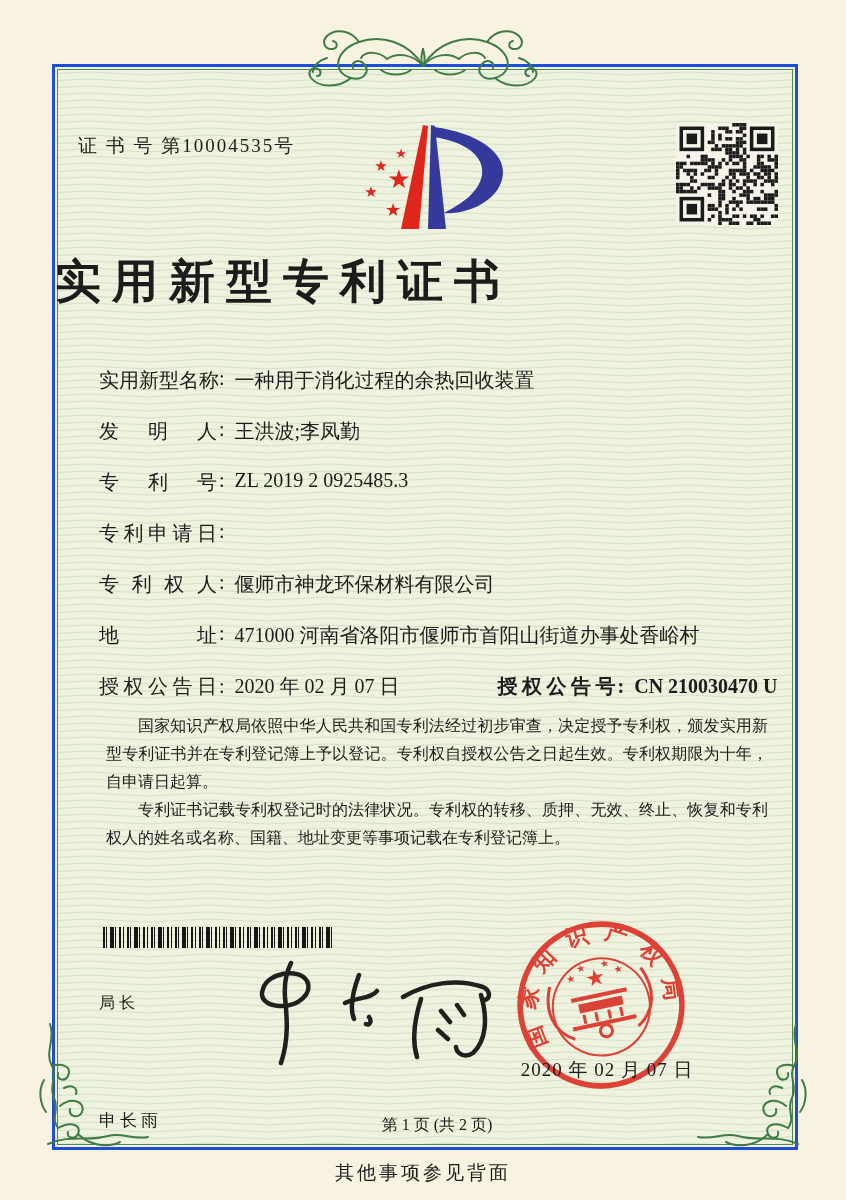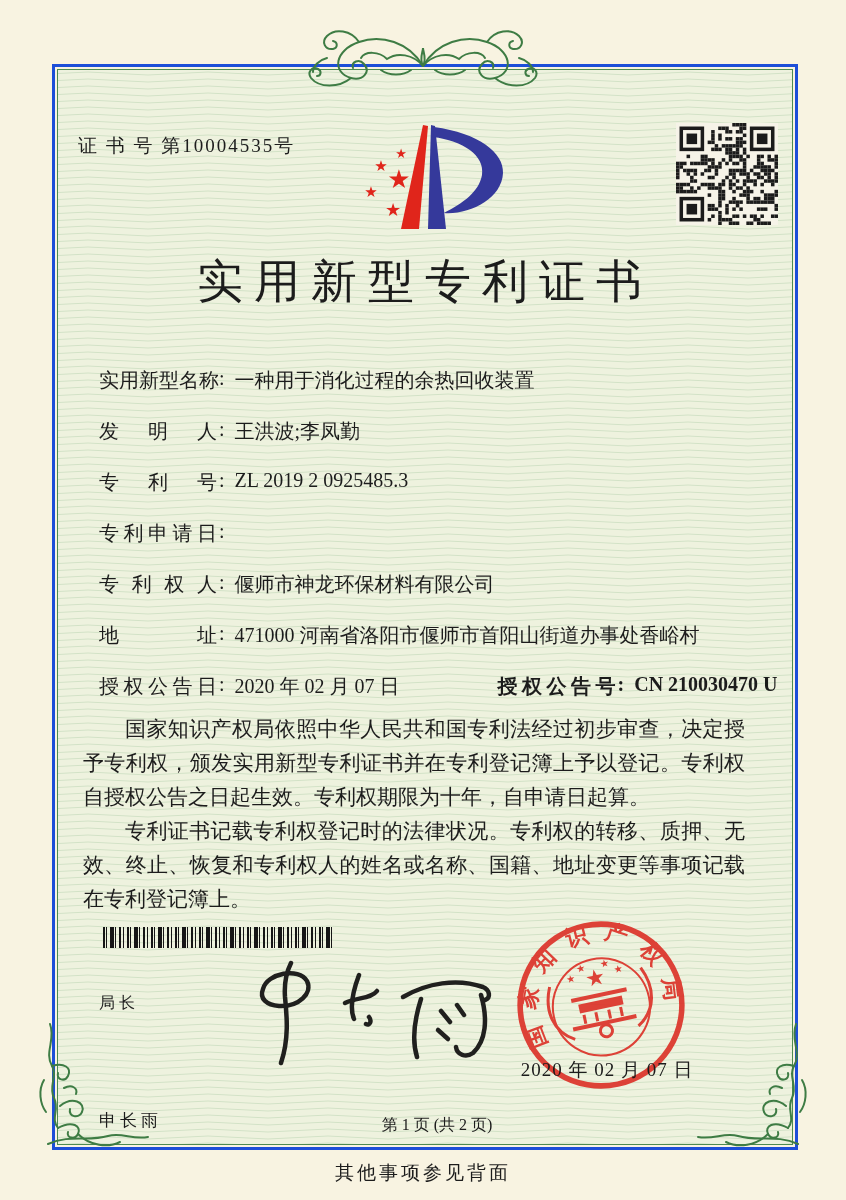--- a/index.html
+++ b/index.html
@@ -11,34 +11,34 @@
          border:3px solid #1d4ed8;background:#f8f3e1;}
   .frame-inner{position:absolute;inset:2px;border:1px solid #4d8a50;background:#eef2de;overflow:hidden;}
   .guilloche{position:absolute;inset:0;z-index:0;}
 
   .content{position:absolute;inset:0;z-index:2;}
 
   
   .cert-no{position:absolute;left:23px;top:66px;font-size:19px;letter-spacing:2px;}
   .logo{position:absolute;left:278px;top:46px;width:200px;height:128px;}
   .qr{position:absolute;left:621px;top:56px;width:102px;height:102px;background:#f6f3e8;}
-  .title{position:absolute;left:0;top:184px;width:100%;text-align:center;
-         font-size:46px;font-weight:normal;letter-spacing:11px;}
+  .title{position:absolute;left:0;top:184px;width:100%;
+         font-size:46px;font-weight:bold;letter-spacing:11px;}
 
   
   .fields{position:absolute;left:44px;top:300px;width:668px;font-size:20px;}
   .field-row{height:51px;display:flex;align-items:flex-start;white-space:nowrap;}
-  .pair{display:flex;align-items:flex-start;}
+  .pair{display:flex;align-items:center;}
   .pair-2{margin-left:98px;font-weight:bold;}
   .f-label{display:inline-block;width:118px;text-align:justify;text-align-last:justify;}
   .f-colon{margin:0 10px 0 2px;}
 
   
-  .body-text{position:absolute;left:28px;top:645px;width:662px;
-             font-size:21px;line-height:34px;text-align:justify;}
+  .body-text{position:absolute;left:51px;top:645px;width:662px;
+             font-size:16px;line-height:28px;text-align:justify;}
   .body-text p{margin:0;text-indent:2em;}
 
   
   .barcode{position:absolute;left:48px;top:860px;width:231px;height:21px;
      background:repeating-linear-gradient(90deg,
        #161616 0 2px,rgba(0,0,0,0) 2px 3px,#161616 3px 4px,rgba(0,0,0,0) 4px 7px,
        #161616 7px 11px,rgba(0,0,0,0) 11px 12px,#161616 12px 13px,rgba(0,0,0,0) 13px 16px,
        #161616 16px 18px,rgba(0,0,0,0) 18px 20px,#161616 20px 21px,rgba(0,0,0,0) 21px 24px);}
   .director-title{position:absolute;left:44px;top:926px;font-size:16px;letter-spacing:4px;}
   .director-name{position:absolute;left:44px;top:1021px;font-size:17px;letter-spacing:4px;margin-top:21px;}

